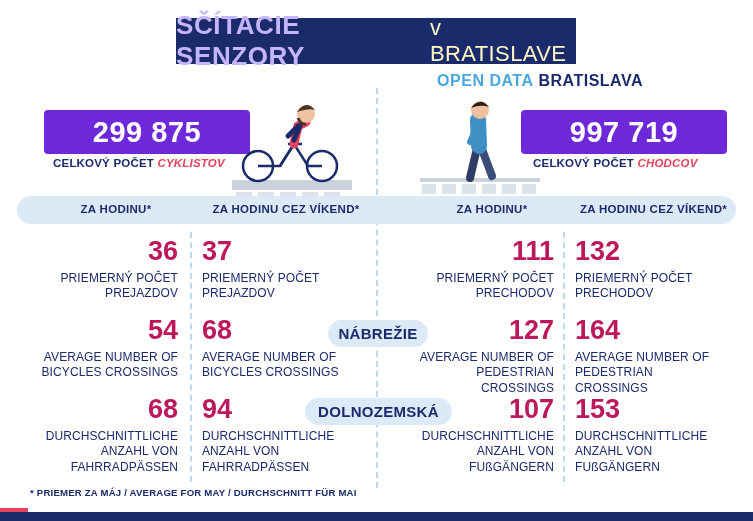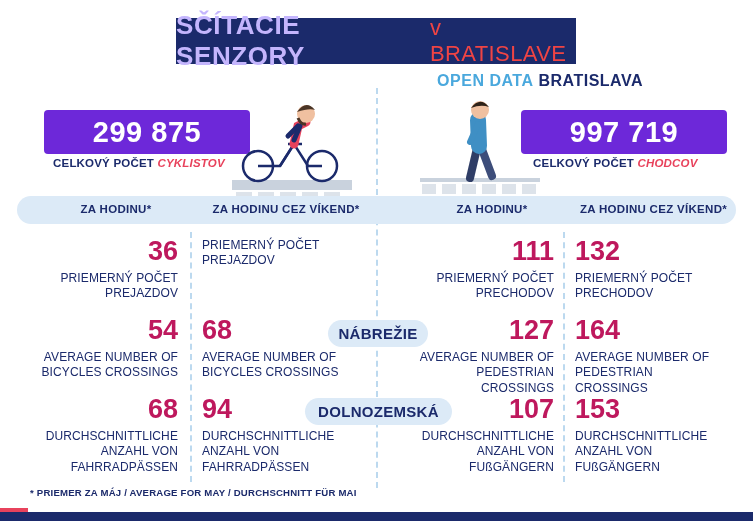--- a/index.html
+++ b/index.html
@@ -35,21 +35,21 @@
   }
   .title-strong {
     font-size: 26px;
     font-weight: bold;
     letter-spacing: 0.6px;
     color: #c4b5fd;
   }
   .title-light {
     font-size: 22px;
     font-weight: normal;
-    color: #ef4444;
+    color: #fef9c3;
     margin-left: 7px;
     letter-spacing: 0.4px;
   }
 
   
   .brand {
     position: absolute;
     right: 110px;
     top: 72px;
     font-size: 16px;
@@ -310,20 +310,21 @@
   <div class="header-label hl4">ZA HODINU CEZ VÍKEND*</div>
 
   <div class="chip chip-2">NÁBREŽIE</div>
   <div class="chip chip-3">DOLNOZEMSKÁ</div>
 
   <div class="cell right-align c1 r1">
     <div class="num">36</div>
     <div class="lbl">PRIEMERNÝ POČET PREJAZDOV</div>
   </div>
   <div class="cell left-align c2 r1">
+    <div class="num">37</div>
     <div class="lbl">PRIEMERNÝ POČET PREJAZDOV</div>
   </div>
   <div class="cell right-align c3 r1">
     <div class="num">111</div>
     <div class="lbl">PRIEMERNÝ POČET PRECHODOV</div>
   </div>
   <div class="cell left-align c4 r1">
     <div class="num">132</div>
     <div class="lbl">PRIEMERNÝ POČET PRECHODOV</div>
   </div>

